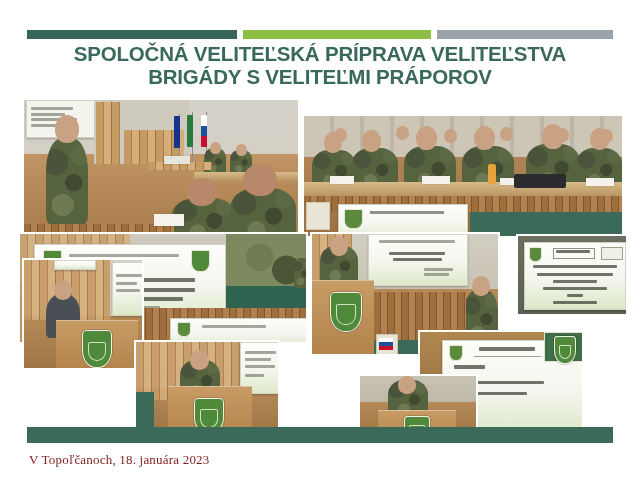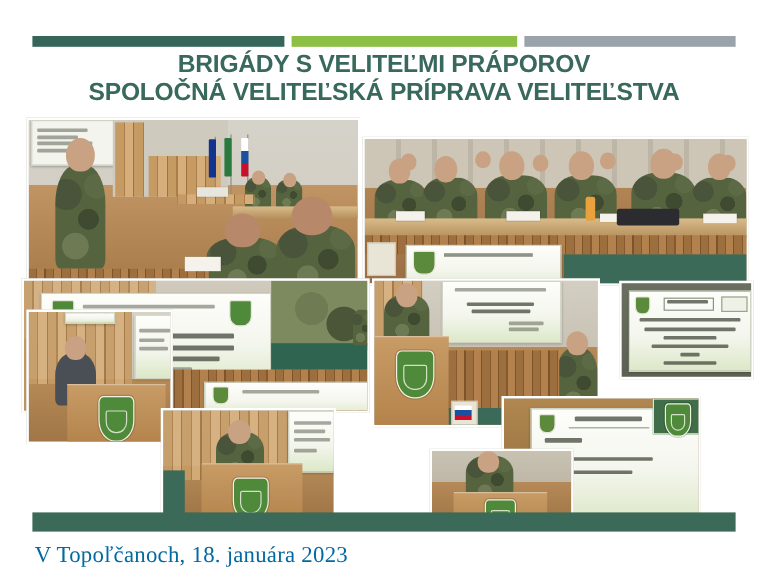--- a/index.html
+++ b/index.html
@@ -203,23 +203,23 @@
     left: 27px;
     top: 427px;
     width: 586px;
     height: 16px;
     background: #3c6a58;
   }
   .caption {
     position: absolute;
     left: 29px;
     top: 452px;
-    color: #0369a1;
+    color: #7f1d1d;
     font-family: "Liberation Serif", serif;
-    font-size: 19px;
+    font-size: 13px;
     letter-spacing: .2px;
     white-space: nowrap;
   }
   .watermark {
     position: absolute;
     left: 413px;
     top: 437px;
     color: #ffffff;
     font-size: 21px;
     font-weight: bold;
@@ -234,22 +234,22 @@
 
 <div class="slide">
 
   <div class="accent-bars">
     <div class="bar bar-dark"></div>
     <div class="bar bar-green"></div>
     <div class="bar bar-gray"></div>
   </div>
 
   <div class="title-block">
+    <span class="title-line">SPOLOČNÁ VELITEĽSKÁ PRÍPRAVA VELITEĽSTVA</span>
     <span class="title-line">BRIGÁDY S VELITEĽMI PRÁPOROV</span>
-    <span class="title-line">SPOLOČNÁ VELITEĽSKÁ PRÍPRAVA VELITEĽSTVA</span>
   </div>
 
   <div class="collage">
 
     <div class="photo" style="left:22px; top:6px; width:278px; height:140px;">
       <div class="room" style="background:linear-gradient(to bottom,#d5d2c9 0%,#d3cfc5 40%,#c09463 40%,#a87c49 100%);"></div>
 
       <div class="screen" style="left:2px; top:0px; width:70px; height:36px; background:#f3f4ee;">
         <div class="txtline" style="left:6%; top:16%; width:60%;"></div>
         <div class="txtline" style="left:6%; top:32%; width:48%;"></div>

